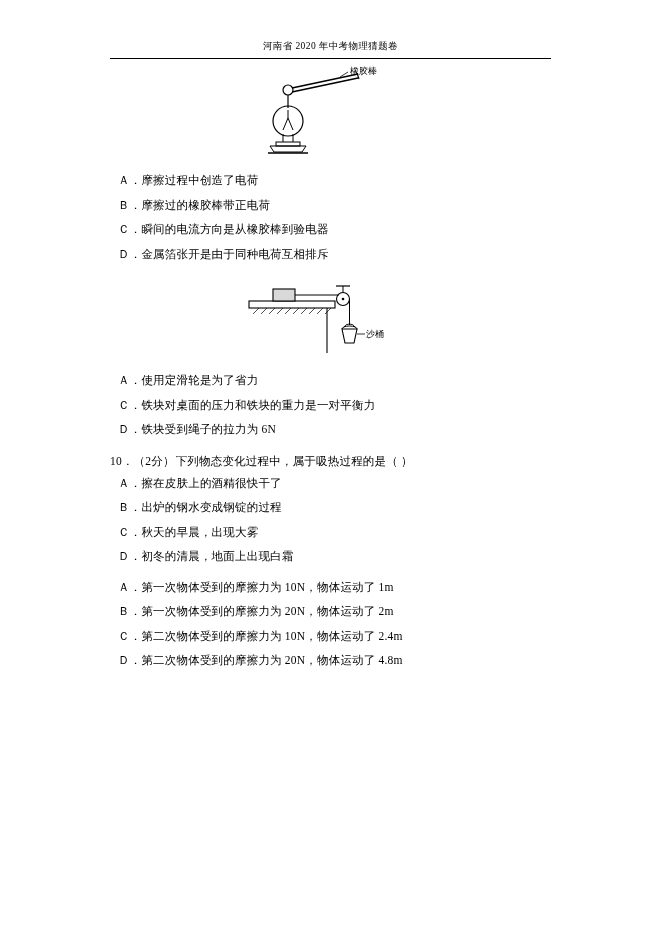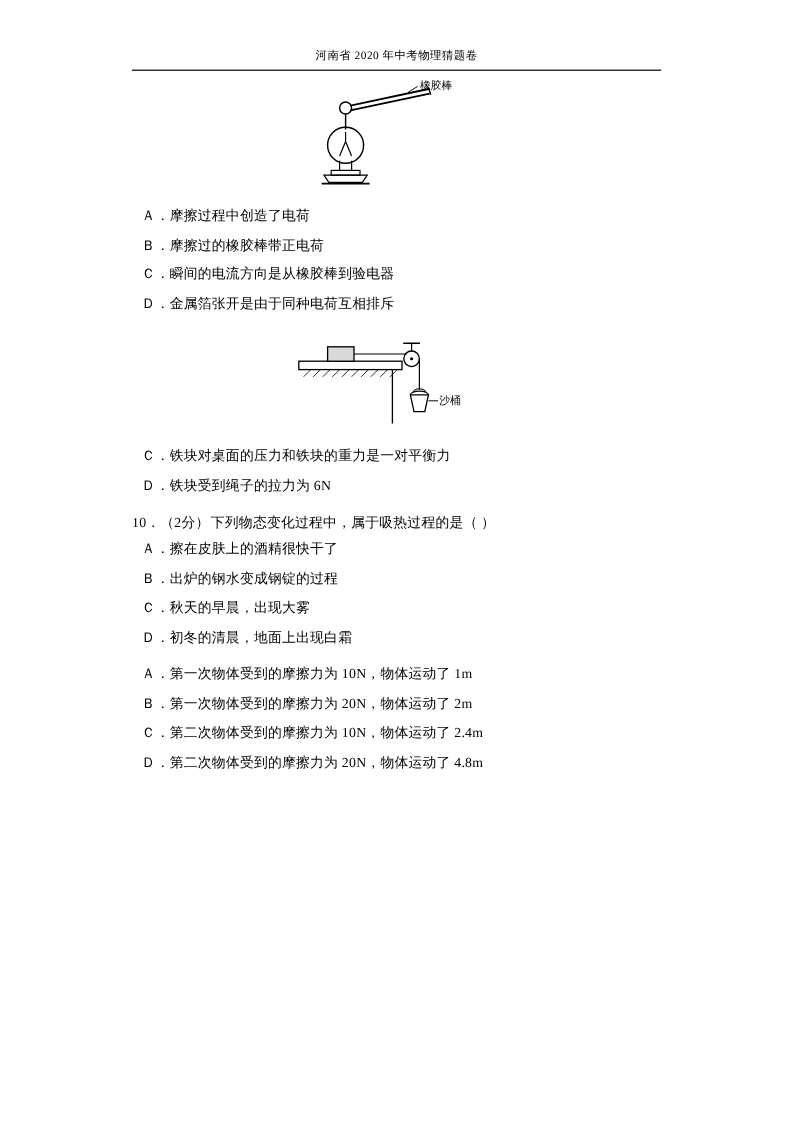--- a/index.html
+++ b/index.html
@@ -166,20 +166,21 @@
           <path d="M109 46 A6 5 0 0 1 120 46" fill="none" stroke="#000" stroke-width="0.9"></path>
 
           <line x1="122" y1="53" x2="130" y2="53" stroke="#000" stroke-width="0.8"></line>
           <text class="figlabel" x="131" y="56" font-size="9">沙桶</text>
 
           <line x1="92" y1="27" x2="92" y2="72" stroke="#000" stroke-width="1.1"></line>
           <line x1="114.5" y1="62" x2="114.5" y2="72" stroke="#000" stroke-width="0"></line>
         </svg>
       </div>
 
+      <div class="choice">Ａ．使用定滑轮是为了省力</div>
       <div class="choice">Ｃ．铁块对桌面的压力和铁块的重力是一对平衡力</div>
       <div class="choice">Ｄ．铁块受到绳子的拉力为 6N</div>
     </div>
 
     <div class="spacer-sm"></div>
 
     <div>
       <div class="qnum-block">
         <span class="qnum">10．（2分）</span>
         <span class="qtext">下列物态变化过程中，属于吸热过程的是（      ）</span>

